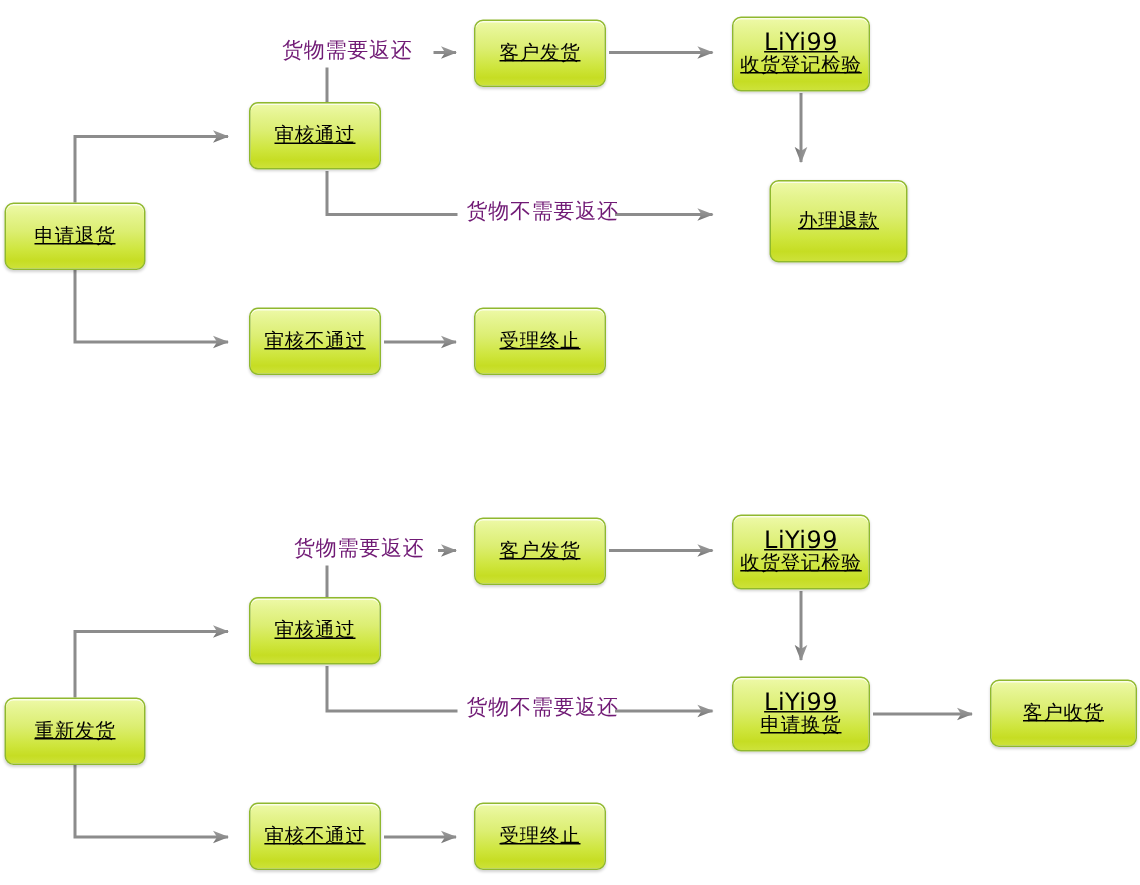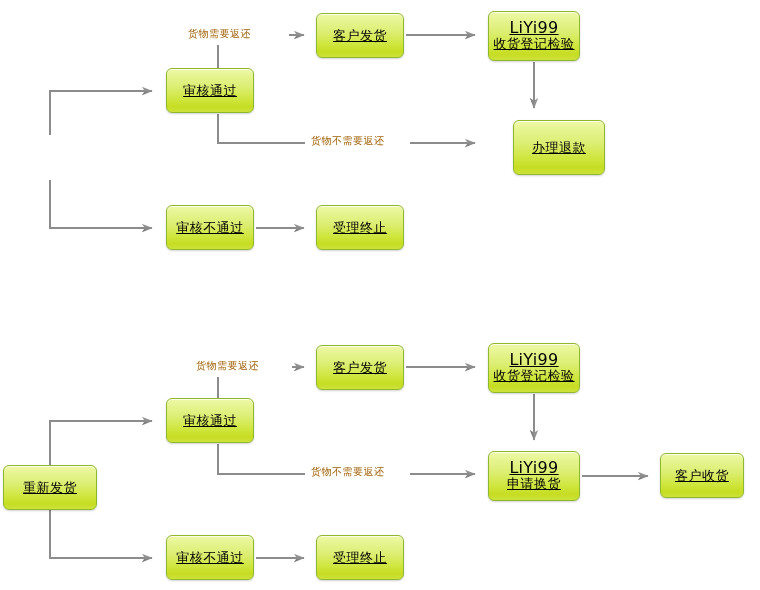--- a/index.html
+++ b/index.html
@@ -52,22 +52,22 @@
   .node-box .node-line {
     display: block;
     white-space: nowrap;
   }
   .node-box .node-line.latin {
     font-size: 16px;
     letter-spacing: 0.3px;
   }
   .edge-label {
     position: absolute;
-    color: #a16207;
-    font-size: 10px;
+    color: #701a75;
+    font-size: 14px;
     line-height: 14px;
     letter-spacing: 0.5px;
     white-space: nowrap;
     user-select: none;
   }
 </style>
 </head>
 <body>
 
 <div id="flow-root">
@@ -158,20 +158,23 @@
         <path d="M 582 476 L 648 476" marker-end="url(#arrowHead)"></path>
       </g>
 
       <g>
         <path d="M 256 558 L 304 558" marker-end="url(#arrowHead)"></path>
       </g>
 
     </g>
   </svg>
 
+  <div class="node-box" style="left:3px; top:135px; width:94px; height:45px;">
+    <span class="node-line">申请退货</span>
+  </div>
 
   <div class="node-box" style="left:166px; top:68px; width:88px; height:45px;">
     <span class="node-line">审核通过</span>
   </div>
 
   <div class="node-box" style="left:316px; top:13px; width:88px; height:45px;">
     <span class="node-line">客户发货</span>
   </div>
 
   <div class="node-box" style="left:488px; top:11px; width:92px; height:50px; flex-direction:column;">
@@ -206,21 +209,21 @@
   <div class="node-box" style="left:488px; top:343px; width:92px; height:50px; flex-direction:column;">
     <span class="node-line latin">LiYi99</span>
     <span class="node-line">收货登记检验</span>
   </div>
 
   <div class="node-box" style="left:488px; top:451px; width:92px; height:50px; flex-direction:column;">
     <span class="node-line latin">LiYi99</span>
     <span class="node-line">申请换货</span>
   </div>
 
-  <div class="node-box" style="left:660px; top:453px; width:84px; height:45px;">
+  <div class="node-box" style="left:660px; top:453px; width:98px; height:45px;">
     <span class="node-line">客户收货</span>
   </div>
 
   <div class="node-box" style="left:166px; top:535px; width:88px; height:45px;">
     <span class="node-line">审核不通过</span>
   </div>
 
   <div class="node-box" style="left:316px; top:535px; width:88px; height:45px;">
     <span class="node-line">受理终止</span>
   </div>

